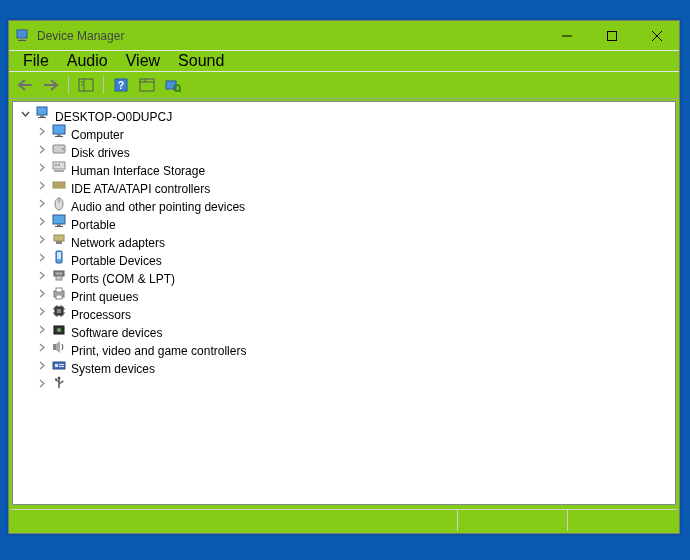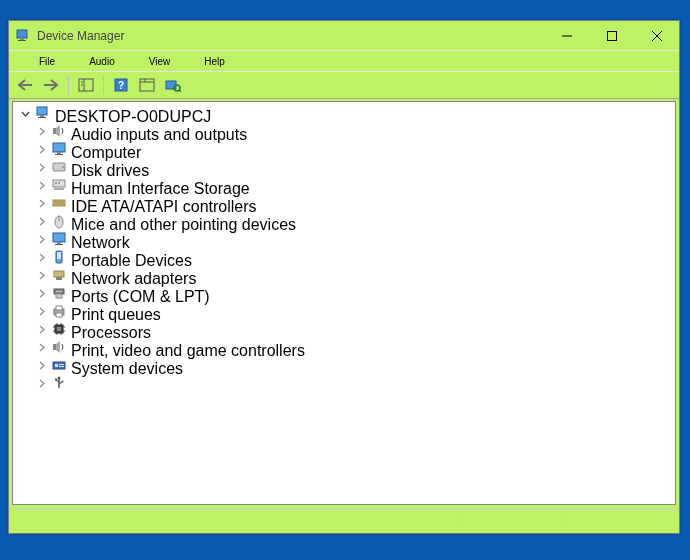--- a/index.html
+++ b/index.html
@@ -1,43 +1,43 @@
 <!DOCTYPE html>
 <html><head>
 <meta charset="utf-8">
 <style>
   * { box-sizing: border-box; margin: 0; padding: 0; }
   html, body { width: 690px; height: 560px; overflow: hidden; }
   body { background: #0a5ab4; font-family: "Segoe UI", Tahoma, sans-serif; font-size: 12px; color: #000; }
   .window {
     position: absolute; left: 8px; top: 20px; width: 672px; height: 514px;
-    background: #bef264; border: 1px solid #7a7a7a; box-shadow: 0 0 4px rgba(0,0,0,.3);
+    background: #84cc16; border: 1px solid #7a7a7a; box-shadow: 0 0 4px rgba(0,0,0,.3);
   }
   .titlebar {
     height: 30px; display: flex; align-items: center; padding: 0 0 0 6px; border-bottom: 1px solid #e5e5e5;
   }
   .titlebar-icon { width: 16px; height: 16px; margin-right: 6px; }
   .titlebar-text { flex: 1; color: #444; font-size: 12px; }
   .win-controls { display: flex; height: 100%; }
   .win-btn { width: 45px; height: 100%; display: flex; align-items: center; justify-content: center; }
   .win-btn svg { width: 10px; height: 10px; }
 
   .menubar { height: 20px; display: flex; align-items: center; padding: 0 6px; gap: 2px; }
-  .menu-item { padding: 2px 8px; font-size: 10px; margin-left: 16px; }
+  .menu-item { padding: 2px 8px; font-size: 16px; }
 
   .toolbar { height: 28px; border-top:1px solid #e5e5e5; border-bottom:1px solid #a0a0a0; display:flex; align-items:center; padding:0 4px; gap:2px; }
   .tool-btn { width: 24px; height: 22px; display:flex; align-items:center; justify-content:center; border:1px solid transparent; }
   .tool-sep { width:1px; height:18px; background:#c0c0c0; margin:0 3px; }
 
   .content { position:absolute; left:3px; right:3px; top:80px; bottom:28px; border:1px solid #828790; overflow:auto; background:#fff; }
   .tree { padding: 2px 2px 8px 2px; }
   .row { display:flex; align-items:center; height:18px; white-space:nowrap; }
   .expander { width:12px; height:12px; display:flex; align-items:center; justify-content:center; margin-right:2px; }
   .row-icon { width:16px; height:16px; margin: 0 4px 0 2px; }
-  .row-label { font-size: 16px; line-height:18px;margin-top:8px; }
+  .row-label { font-size: 12px; line-height:18px;margin-top:8px; }
   .lvl0 { padding-left: 4px; }
   .lvl1 { padding-left: 20px; }
 
   .statusbar { position:absolute; left:2px; right:2px; bottom:2px; height:22px; border-top:1px solid #d0d0d0; display:flex; }
   .status-cell { border-left:1px solid #d0d0d0; width:110px; height:100%; }
   .status-cell:first-child { flex:1; border-left:none; }
 </style>
 </head>
 <body>
 
@@ -69,21 +69,21 @@
             <line x1="10" y1="0" x2="0" y2="10" stroke="#000" stroke-width="1"></line>
           </svg>
         </div>
     </div>
   </div>
 
   <div class="menubar">
     <div class="menu-item">File</div>
     <div class="menu-item">Audio</div>
     <div class="menu-item">View</div>
-    <div class="menu-item">Help</div>
+    <div class="menu-item">Sound</div>
   </div>
 
   <div class="toolbar">
     <div class="tool-btn">
         <svg width="16" height="12" viewBox="0 0 16 12">
           <path d="M8 1 L2 6 L8 11 M2 6 H15" fill="none" stroke="#707070" stroke-width="2"></path>
         </svg>
       </div>
     <div class="tool-btn">
         <svg width="16" height="12" viewBox="0 0 16 12">
@@ -138,33 +138,20 @@
             </svg></span>
           <span class="row-label">DESKTOP-O0DUPCJ</span>
         </div>
         <div class="row lvl1">
           <span class="expander">
             <svg width="9" height="9" viewBox="0 0 9 9">
               <path d="M3 1 L7 4.5 L3 8" fill="none" stroke="#888" stroke-width="1.2"></path>
             </svg>
           </span>
           <span class="row-icon"><svg viewBox="0 0 16 16">
-              <rect x="2" y="5" width="3" height="6" fill="#888"></rect>
-              <path d="M5 5 L9 2 L9 14 L5 11 Z" fill="#aaa"></path>
-              <path d="M11 5 Q13 8 11 11" fill="none" stroke="#555"></path>
-            </svg></span>
-          <span class="row-label">Audio inputs and outputs</span>
-        </div>
-        <div class="row lvl1">
-          <span class="expander">
-            <svg width="9" height="9" viewBox="0 0 9 9">
-              <path d="M3 1 L7 4.5 L3 8" fill="none" stroke="#888" stroke-width="1.2"></path>
-            </svg>
-          </span>
-          <span class="row-icon"><svg viewBox="0 0 16 16">
               <rect x="2" y="2" width="12" height="9" fill="#5aa7e8" stroke="#2a5a9a"></rect>
               <rect x="6" y="11" width="4" height="2" fill="#888"></rect>
               <rect x="4" y="13" width="8" height="1" fill="#555"></rect>
             </svg></span>
           <span class="row-label">Computer</span>
         </div>
         <div class="row lvl1">
           <span class="expander">
             <svg width="9" height="9" viewBox="0 0 9 9">
               <path d="M3 1 L7 4.5 L3 8" fill="none" stroke="#888" stroke-width="1.2"></path>
@@ -206,58 +193,58 @@
         <div class="row lvl1">
           <span class="expander">
             <svg width="9" height="9" viewBox="0 0 9 9">
               <path d="M3 1 L7 4.5 L3 8" fill="none" stroke="#888" stroke-width="1.2"></path>
             </svg>
           </span>
           <span class="row-icon"><svg viewBox="0 0 16 16">
               <ellipse cx="8" cy="9" rx="4" ry="6" fill="#ddd" stroke="#888"></ellipse>
               <line x1="8" y1="3" x2="8" y2="8" stroke="#888"></line>
             </svg></span>
-          <span class="row-label">Mice and other pointing devices</span>
+          <span class="row-label">Audio and other pointing devices</span>
         </div>
         <div class="row lvl1">
           <span class="expander">
             <svg width="9" height="9" viewBox="0 0 9 9">
               <path d="M3 1 L7 4.5 L3 8" fill="none" stroke="#888" stroke-width="1.2"></path>
             </svg>
           </span>
           <span class="row-icon"><svg viewBox="0 0 16 16">
               <rect x="2" y="2" width="12" height="9" fill="#5aa7e8" stroke="#2a5a9a"></rect>
               <rect x="6" y="11" width="4" height="2" fill="#888"></rect>
               <rect x="4" y="13" width="8" height="1" fill="#555"></rect>
             </svg></span>
-          <span class="row-label">Network</span>
+          <span class="row-label">Portable</span>
+        </div>
+        <div class="row lvl1">
+          <span class="expander">
+            <svg width="9" height="9" viewBox="0 0 9 9">
+              <path d="M3 1 L7 4.5 L3 8" fill="none" stroke="#888" stroke-width="1.2"></path>
+            </svg>
+          </span>
+          <span class="row-icon"><svg viewBox="0 0 16 16">
+              <rect x="3" y="4" width="10" height="6" fill="#c8b878" stroke="#9a8a50"></rect>
+              <rect x="5" y="10" width="6" height="3" fill="#888"></rect>
+            </svg></span>
+          <span class="row-label">Network adapters</span>
         </div>
         <div class="row lvl1">
           <span class="expander">
             <svg width="9" height="9" viewBox="0 0 9 9">
               <path d="M3 1 L7 4.5 L3 8" fill="none" stroke="#888" stroke-width="1.2"></path>
             </svg>
           </span>
           <span class="row-icon"><svg viewBox="0 0 16 16">
               <rect x="5" y="2" width="6" height="12" rx="1" fill="#5aa7e8" stroke="#2a5a9a"></rect>
               <rect x="6" y="3" width="4" height="7" fill="#cfe4fa"></rect>
             </svg></span>
           <span class="row-label">Portable Devices</span>
-        </div>
-        <div class="row lvl1">
-          <span class="expander">
-            <svg width="9" height="9" viewBox="0 0 9 9">
-              <path d="M3 1 L7 4.5 L3 8" fill="none" stroke="#888" stroke-width="1.2"></path>
-            </svg>
-          </span>
-          <span class="row-icon"><svg viewBox="0 0 16 16">
-              <rect x="3" y="4" width="10" height="6" fill="#c8b878" stroke="#9a8a50"></rect>
-              <rect x="5" y="10" width="6" height="3" fill="#888"></rect>
-            </svg></span>
-          <span class="row-label">Network adapters</span>
         </div>
         <div class="row lvl1">
           <span class="expander">
             <svg width="9" height="9" viewBox="0 0 9 9">
               <path d="M3 1 L7 4.5 L3 8" fill="none" stroke="#888" stroke-width="1.2"></path>
             </svg>
           </span>
           <span class="row-icon"><svg viewBox="0 0 16 16">
               <rect x="3" y="4" width="10" height="5" fill="#888" stroke="#555"></rect>
               <circle cx="6" cy="6.5" r="0.8" fill="#ccc"></circle>
@@ -300,20 +287,32 @@
             </svg></span>
           <span class="row-label">Processors</span>
         </div>
         <div class="row lvl1">
           <span class="expander">
             <svg width="9" height="9" viewBox="0 0 9 9">
               <path d="M3 1 L7 4.5 L3 8" fill="none" stroke="#888" stroke-width="1.2"></path>
             </svg>
           </span>
           <span class="row-icon"><svg viewBox="0 0 16 16">
+              <rect x="3" y="5" width="10" height="8" fill="#333" stroke="#111"></rect>
+              <circle cx="8" cy="9" r="2" fill="#6a6"></circle>
+            </svg></span>
+          <span class="row-label">Software devices</span>
+        </div>
+        <div class="row lvl1">
+          <span class="expander">
+            <svg width="9" height="9" viewBox="0 0 9 9">
+              <path d="M3 1 L7 4.5 L3 8" fill="none" stroke="#888" stroke-width="1.2"></path>
+            </svg>
+          </span>
+          <span class="row-icon"><svg viewBox="0 0 16 16">
               <rect x="2" y="5" width="3" height="6" fill="#888"></rect>
               <path d="M5 5 L9 2 L9 14 L5 11 Z" fill="#aaa"></path>
               <path d="M11 5 Q13 8 11 11" fill="none" stroke="#555"></path>
             </svg></span>
           <span class="row-label">Print, video and game controllers</span>
         </div>
         <div class="row lvl1">
           <span class="expander">
             <svg width="9" height="9" viewBox="0 0 9 9">
               <path d="M3 1 L7 4.5 L3 8" fill="none" stroke="#888" stroke-width="1.2"></path>

